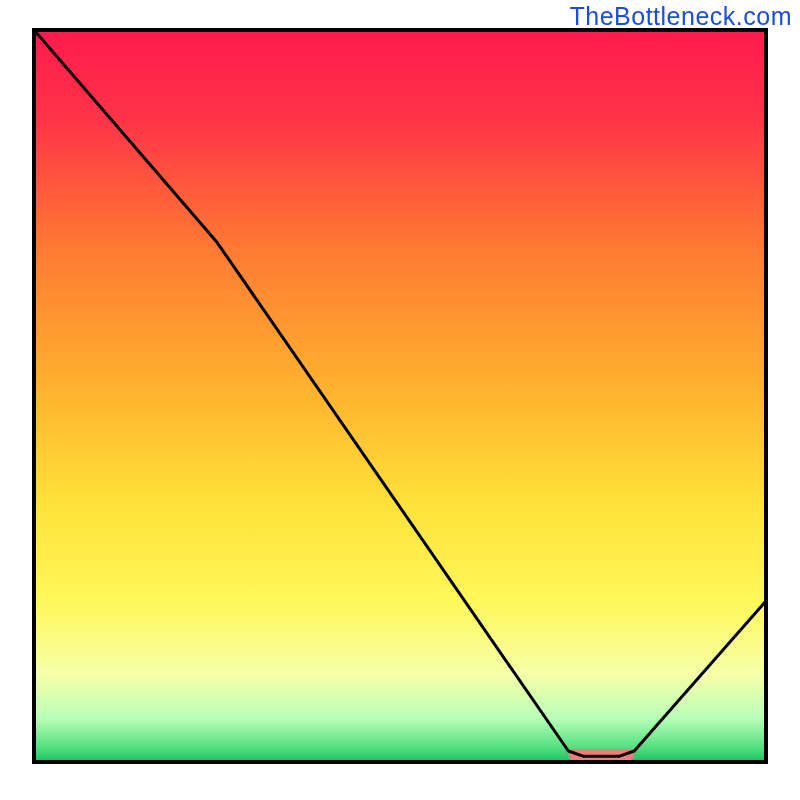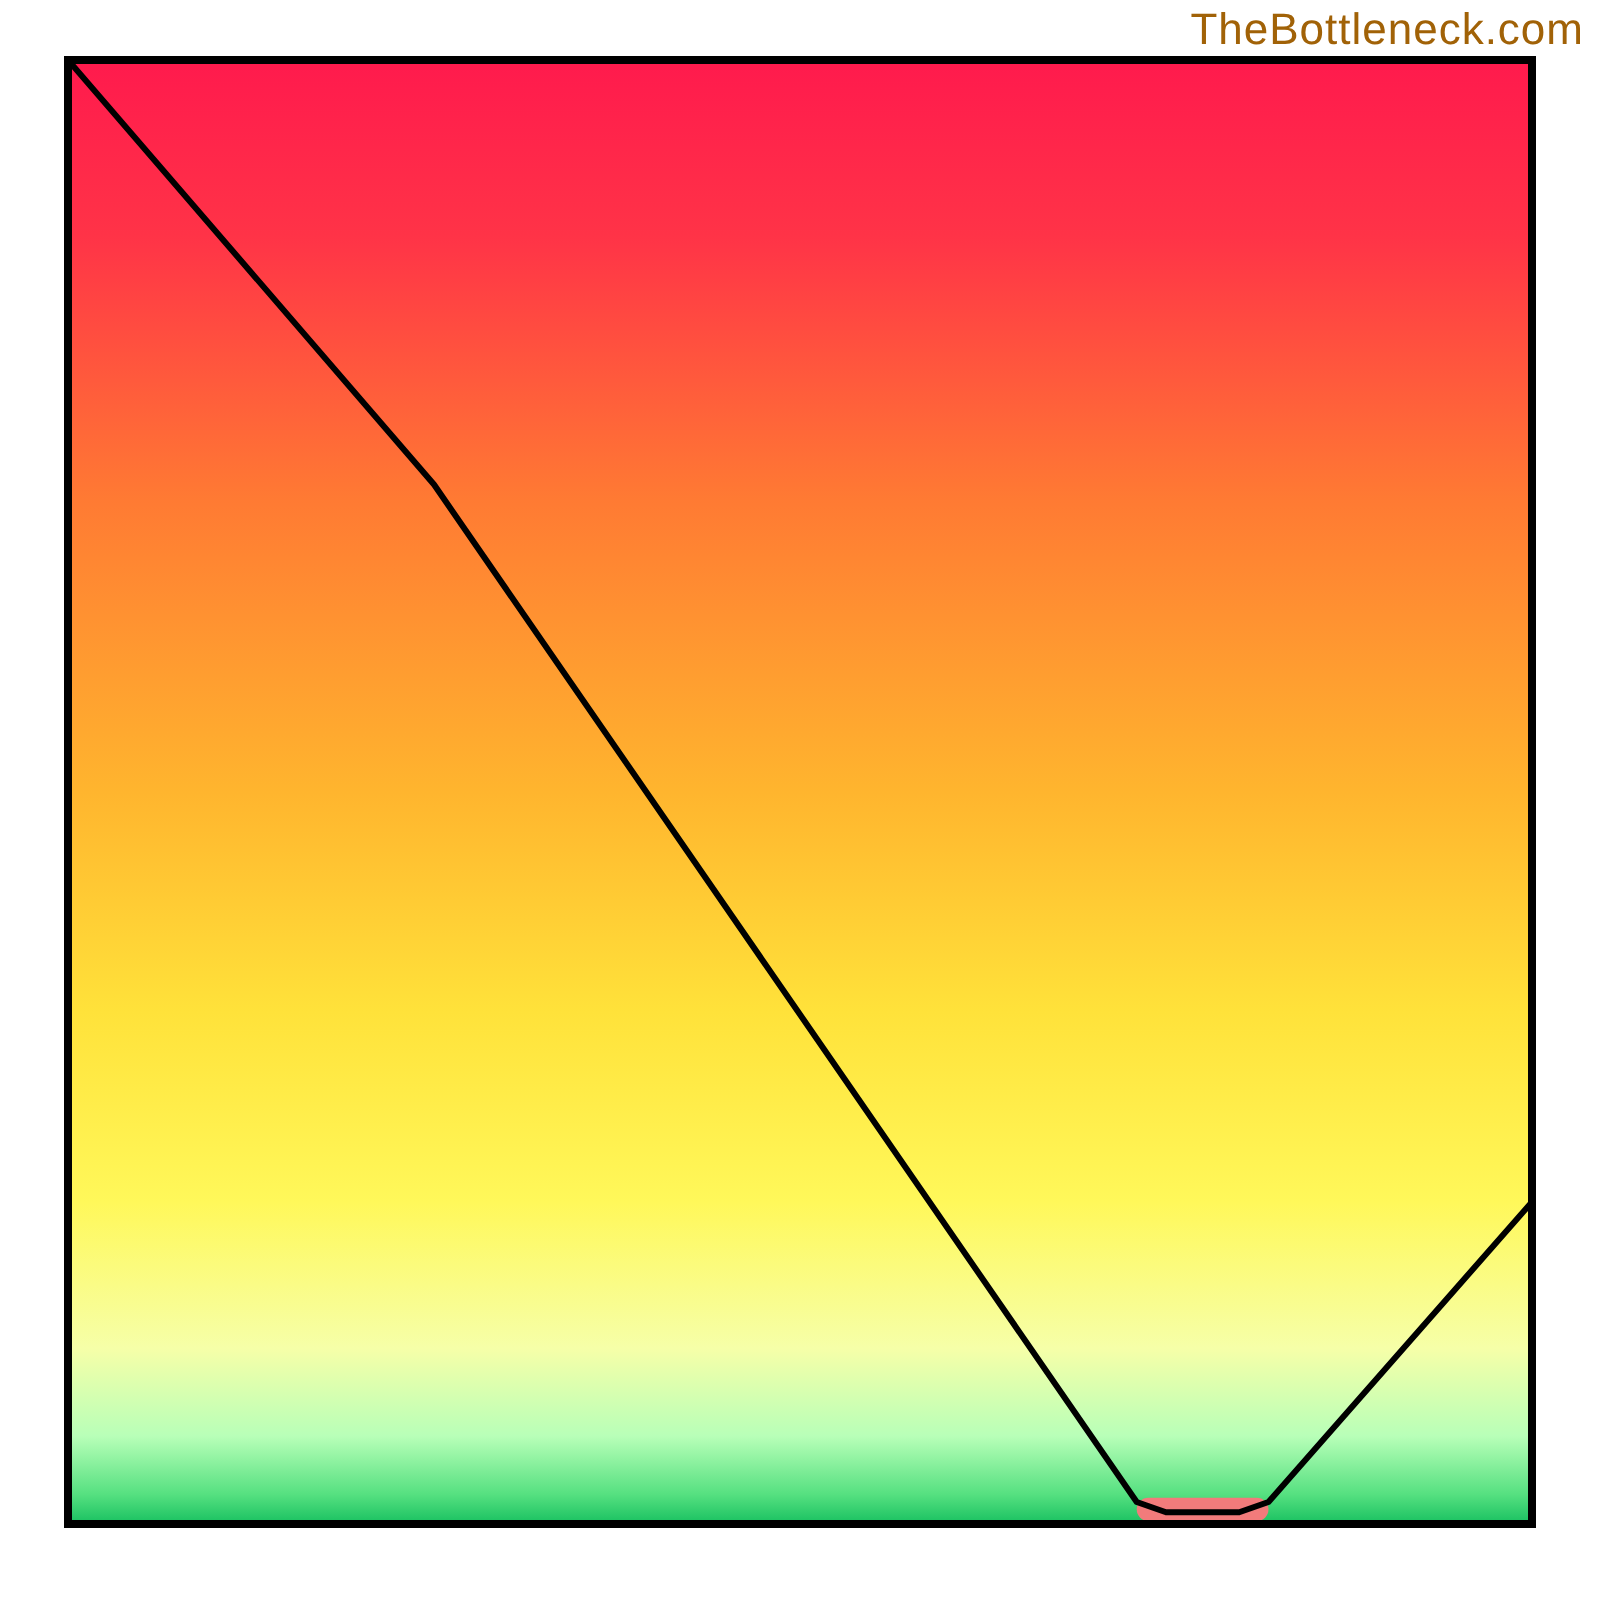--- a/index.html
+++ b/index.html
@@ -13,22 +13,22 @@
   }
   .wrap {
     position: relative;
     width: 800px;
     height: 800px;
   }
   .watermark {
     position: absolute;
     top: 2px;
     right: 8px;
-    color: #a16207;
-    font-size: 22px;
+    color: #1d4ed8;
+    font-size: 25px;
     font-weight: 500;
     letter-spacing: 0.5px;
   }
   svg {
     display: block;
   }
 </style>
 </head>
 <body>
 

